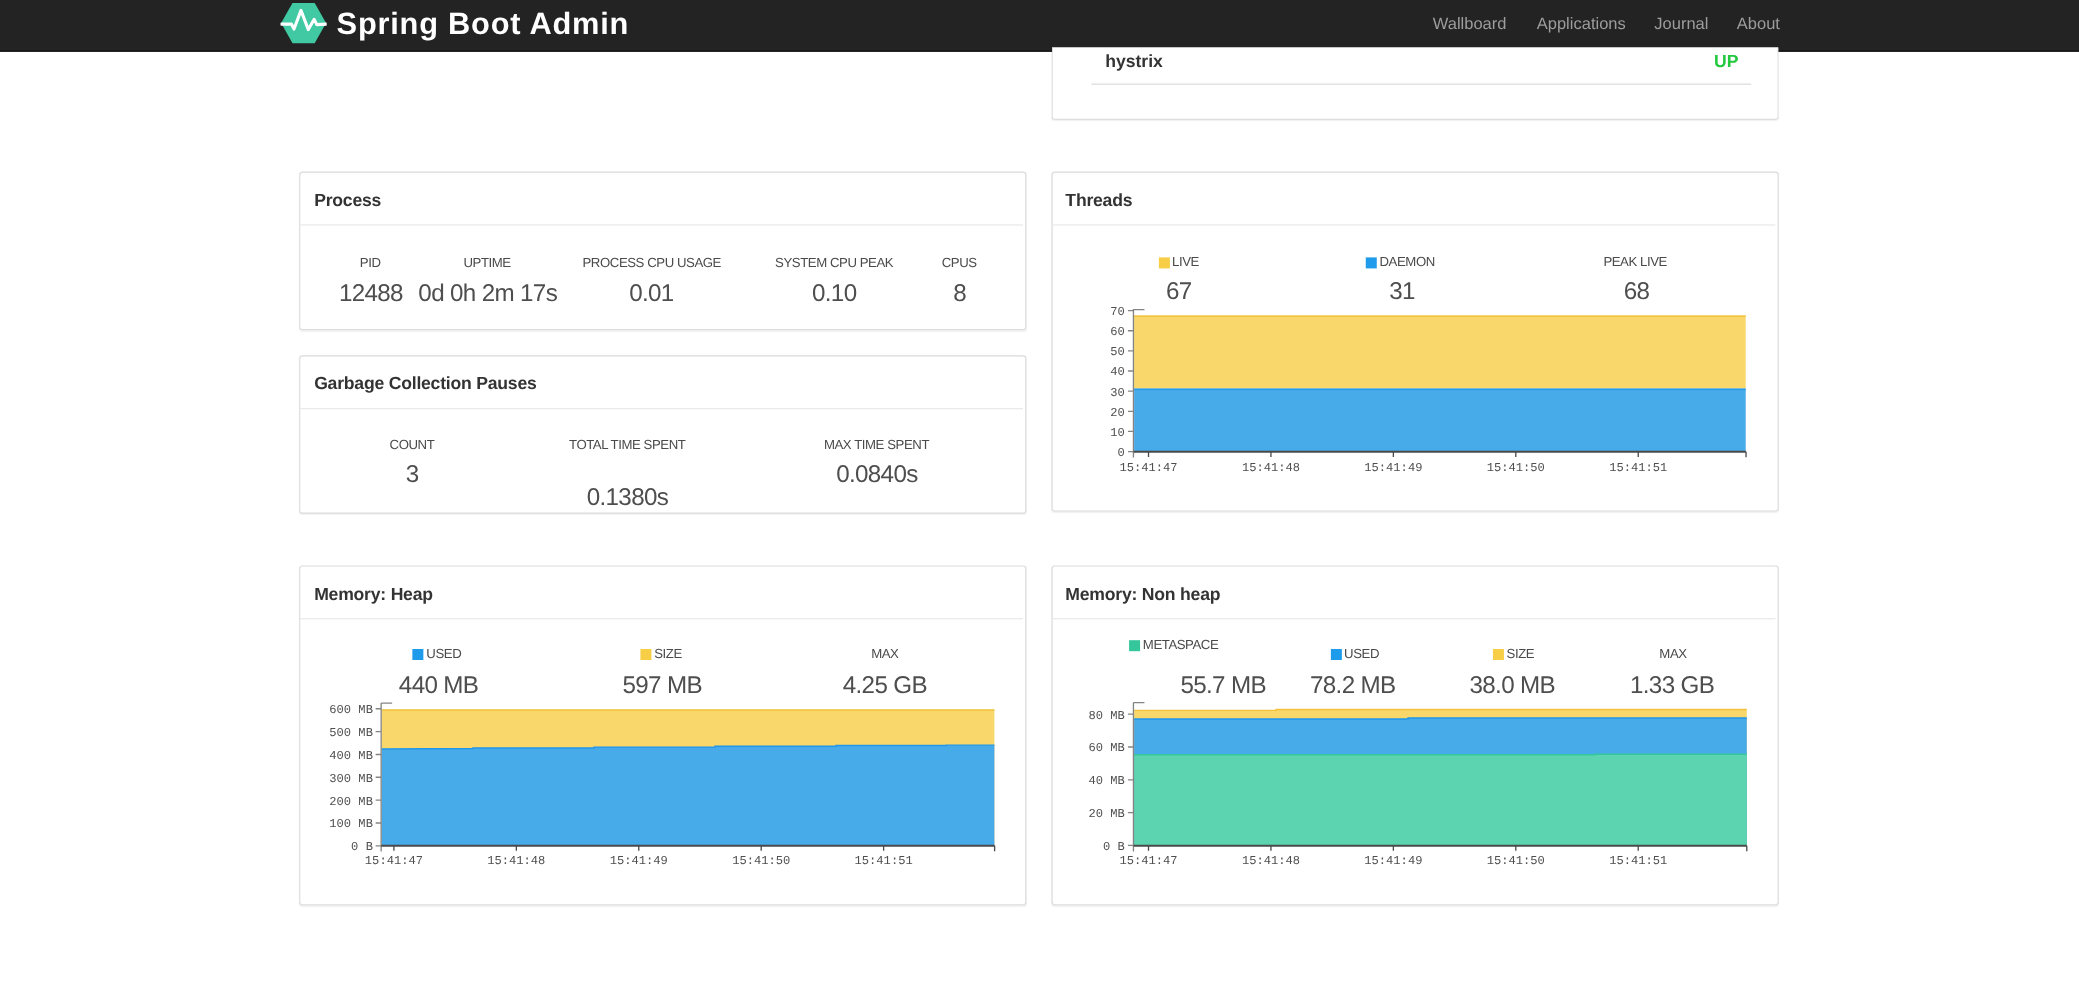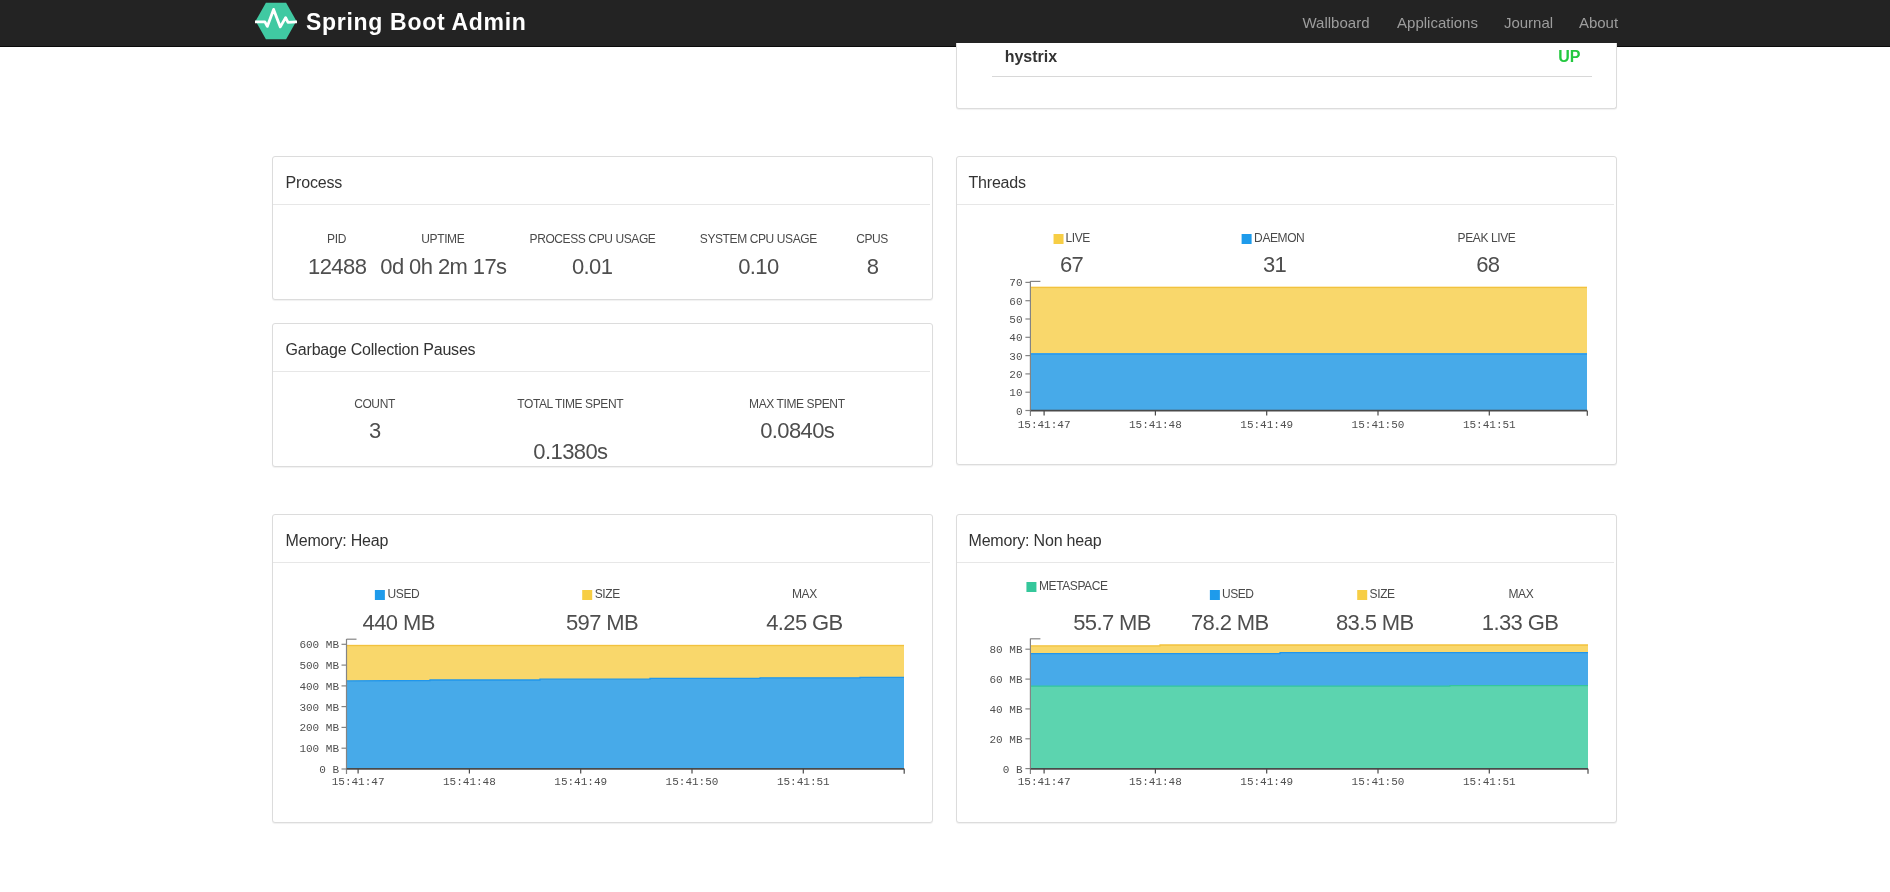--- a/index.html
+++ b/index.html
@@ -1,18 +1,18 @@
 <!DOCTYPE html>
 <html><head>
 <meta charset="utf-8">
 <style>
 html,body{margin:0;padding:0}
 body{width:1890px;height:892px;position:relative;font-family:"Liberation Sans",sans-serif;background:#fff;overflow:hidden}
 .panel{position:absolute;background:#fff;border:1px solid #dcdcdc;border-radius:3px;box-shadow:0 1px 1px rgba(0,0,0,.06)}
-.phead{position:absolute;font-weight:normal;font-size:16px;letter-spacing:-.2px;color:#333;transform:translateY(-50%);white-space:nowrap}
+.phead{position:absolute;font-weight:bold;font-size:16px;letter-spacing:-.2px;color:#333;transform:translateY(-50%);white-space:nowrap}
 .hline{position:absolute;height:1px;background:#e7e7e7}
 .lbl{position:absolute;transform:translate(-50%,-50%);font-size:12px;letter-spacing:-.4px;color:#4a4a4a;white-space:nowrap}
 .val{position:absolute;transform:translate(-50%,-50%);font-size:22px;letter-spacing:-.6px;color:#4e4e4e;white-space:nowrap}
 .sw{display:inline-block;width:10px;height:10px;margin-right:2.5px;vertical-align:-2px}
 .navlink{position:absolute;transform:translate(-50%,-50%);font-size:15px;color:#9d9d9d;white-space:nowrap}
 svg{position:absolute}
 svg text{font-family:"Liberation Mono",monospace;font-size:11px;fill:#4f4f4f}
 </style>
 </head>
 <body>
@@ -20,33 +20,33 @@
 <div class="panel" style="left:955.5px;top:43.2px;width:659px;height:65.2px;border-top:none;border-radius:0 0 3px 3px;z-index:6"></div>
 <span style="position:absolute;left:1004.7px;top:56.5px;transform:translateY(-50%);font-weight:bold;font-size:16px;color:#333;z-index:7">hystrix</span>
 <span style="position:absolute;left:1580.5px;top:56.5px;transform:translate(-100%,-50%);font-weight:bold;font-size:16px;color:#23c83f;z-index:7">UP</span>
 <div class="hline" style="left:992px;width:600px;top:76.3px;background:#d8d8d8;z-index:7"></div>
 
 <div style="position:absolute;left:0;top:0;width:1890px;height:46px;background:#232323;border-bottom:1.2px solid #0a0a0a;z-index:5"></div>
 <svg style="left:255px;top:2px;z-index:11" width="42" height="38" viewBox="0 0 42 38">
   <polygon points="0.6,19 10.9,0.7 31.1,0.7 41.4,19 31.1,37.3 10.9,37.3" fill="#40c9a2"></polygon>
   <polyline points="0.6,19.9 9.9,19.9 12.3,24.4 18.6,7.4 25.3,24.9 30.6,15.6 33,20.4 41.4,19.9" fill="none" stroke="#fff" stroke-width="2.8" stroke-linejoin="round" stroke-linecap="round"></polyline>
 </svg>
-<span style="position:absolute;left:306px;top:21.5px;transform:translateY(-50%);font-weight:bold;font-size:23px;color:#fff;z-index:11;letter-spacing:.7px">Spring Boot Admin</span>
+<span style="position:absolute;left:306px;top:21.5px;transform:translateY(-50%);font-weight:bold;font-size:28px;color:#fff;z-index:11;letter-spacing:.7px">Spring Boot Admin</span>
 <span class="navlink" style="left:1336px;top:22px;z-index:11">Wallboard</span>
 <span class="navlink" style="left:1437.5px;top:22px;z-index:11">Applications</span>
 <span class="navlink" style="left:1528.5px;top:22px;z-index:11">Journal</span>
 <span class="navlink" style="left:1598.5px;top:22px;z-index:11">About</span>
 
 <div class="panel" style="left:271.5px;top:156px;width:659px;height:142px"></div>
 <span class="phead" style="left:285.6px;top:182.5px">Process</span>
 <div class="hline" style="left:272.5px;width:657px;top:204.4px"></div>
 <span class="lbl" style="left:336.5px;top:239.4px">PID</span>
 <span class="lbl" style="left:442.8px;top:239.4px">UPTIME</span>
 <span class="lbl" style="left:592.5px;top:239.4px">PROCESS CPU USAGE</span>
-<span class="lbl" style="left:758.3px;top:239.4px">SYSTEM CPU USAGE</span>
+<span class="lbl" style="left:758.3px;top:239.4px">SYSTEM CPU PEAK</span>
 <span class="lbl" style="left:872px;top:239.4px">CPUS</span>
 <span class="val" style="left:337.2px;top:266.7px">12488</span>
 <span class="val" style="left:443.4px;top:266.7px">0d 0h 2m 17s</span>
 <span class="val" style="left:592.2px;top:266.7px">0.01</span>
 <span class="val" style="left:758.4px;top:266.7px">0.10</span>
 <span class="val" style="left:872.5px;top:266.7px">8</span>
 
 <div class="panel" style="left:271.5px;top:323.4px;width:659px;height:142px"></div>
 <span class="phead" style="left:285.6px;top:349.9px">Garbage Collection Pauses</span>
 <div class="hline" style="left:272.5px;width:657px;top:370.8px"></div>
@@ -173,21 +173,21 @@
 
 <div class="panel" style="left:956px;top:514.4px;width:658.5px;height:306.6px"></div>
 <span class="phead" style="left:968.5px;top:540.9px">Memory: Non heap</span>
 <div class="hline" style="left:957px;width:656.5px;top:561.5px"></div>
 <span class="lbl" style="left:1067px;top:586px"><i class="sw" style="background:#35c79b"></i>METASPACE</span>
 <span class="lbl" style="left:1231.5px;top:593.7px"><i class="sw" style="background:#1e9beb"></i>USED</span>
 <span class="lbl" style="left:1375.9px;top:593.7px"><i class="sw" style="background:#f7ce45"></i>SIZE</span>
 <span class="lbl" style="left:1520.9px;top:593.7px">MAX</span>
 <span class="val" style="left:1112px;top:622.6px">55.7 MB</span>
 <span class="val" style="left:1229.8px;top:622.6px">78.2 MB</span>
-<span class="val" style="left:1374.8px;top:622.6px">83.5 MB</span>
+<span class="val" style="left:1374.8px;top:622.6px">38.0 MB</span>
 <span class="val" style="left:1520.1px;top:622.6px">1.33 GB</span>
 <svg style="left:956px;top:630px" width="659" height="165" viewBox="956 630 659 165">
 
   <path d="M1031,645.8 L1160,645.8 1160,645.0 1588,645.0 1588,768.3 1031,768.3 Z" fill="#f9d76b"></path>
   <path d="M1031,645.8 L1160,645.8 1160,645.0 1588,645.0" fill="none" stroke="#f2c23e" stroke-width="1.3"></path>
   <path d="M1031,653.6 L1280,653.6 1280,652.7 1588,652.7 1588,768.3 1031,768.3 Z" fill="#47aae9"></path>
   <path d="M1031,653.6 L1280,653.6 1280,652.7 1588,652.7" fill="none" stroke="#2196eb" stroke-width="1.3"></path>
   <path d="M1031,686.2 L1450,686.2 1450,685.7 1588,685.7 1588,768.3 1031,768.3 Z" fill="#5cd4af"></path>
   <path d="M1031,686.2 L1450,686.2 1450,685.7 1588,685.7" fill="none" stroke="#35c79b" stroke-width="1.3"></path>
 

